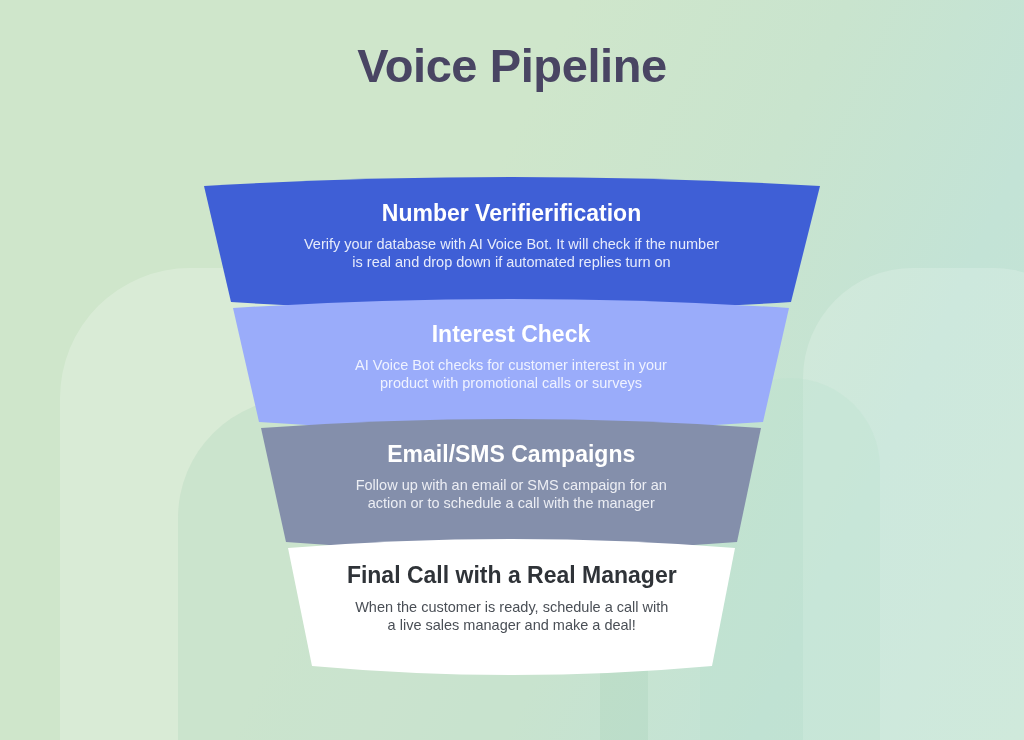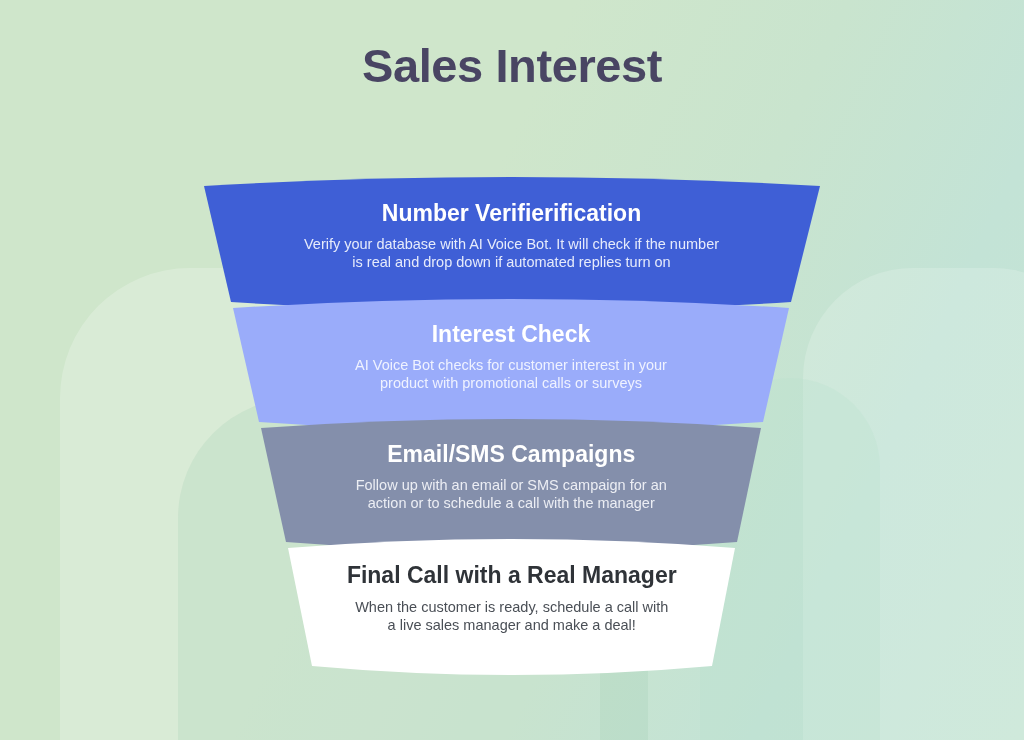--- a/index.html
+++ b/index.html
@@ -104,21 +104,21 @@
 <body style="background: rgb(207, 230, 203);">
 
 <div id="stage">
 
   <div class="bg-base"></div>
   <div class="blob blob-a"></div>
   <div class="blob blob-b"></div>
   <div class="blob blob-c"></div>
   <div class="blob blob-d"></div>
 
-  <div class="title">Sales Interest</div>
+  <div class="title">Voice Pipeline</div>
 
   <svg id="funnel" viewBox="0 0 1024 740" xmlns="http://www.w3.org/2000/svg">
       <path d="M 204 186 Q 512 168 820 186 L 791 302 Q 511 320 231 302 Z" fill="#3f5fd6"></path>
       <text class="seg-title" x="511.5" y="220.8" font-size="23" fill="#ffffff" font-family="&quot;Liberation Sans&quot;, sans-serif">Number Verifierification</text>
       <text class="seg-desc" x="511.5" y="249.22" font-size="14.5" fill="#e6ebfb" font-family="&quot;Liberation Sans&quot;, sans-serif"><tspan x="511.5" dy="0">Verify your database with AI Voice Bot. It will check if the number</tspan><tspan x="511.5" dy="18">is real and drop down if automated replies turn on</tspan></text>
       <path d="M 233 308 Q 511 290 789 308 L 763 422 Q 511 440 259 422 Z" fill="#9aacfa"></path>
       <text class="seg-title" x="511" y="342.2" font-size="23" fill="#ffffff" font-family="&quot;Liberation Sans&quot;, sans-serif">Interest Check</text>
       <text class="seg-desc" x="511" y="370.13" font-size="14.5" fill="#eff2ff" font-family="&quot;Liberation Sans&quot;, sans-serif"><tspan x="511" dy="0">AI Voice Bot checks for customer interest in your</tspan><tspan x="511" dy="18">product with promotional calls or surveys</tspan></text>
       <path d="M 261 428 Q 511 410 761 428 L 737 542 Q 511.5 560 286 542 Z" fill="#848fab"></path>
       <text class="seg-title" x="511.25" y="462.2" font-size="23" fill="#ffffff" font-family="&quot;Liberation Sans&quot;, sans-serif">Email/SMS Campaigns</text>

